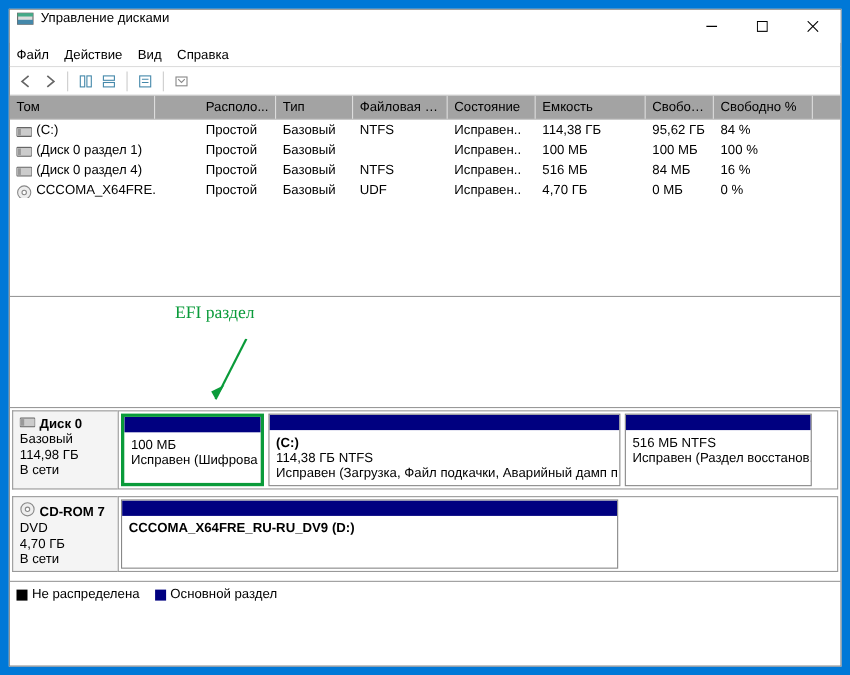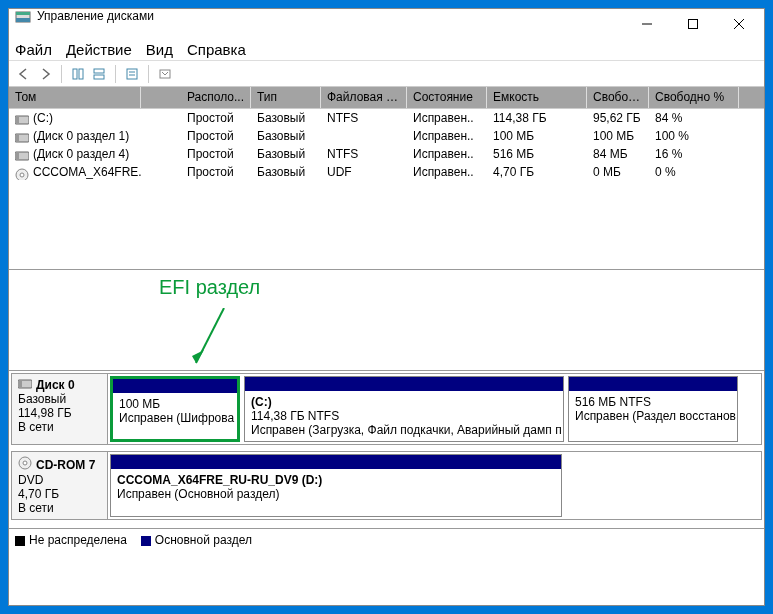--- a/index.html
+++ b/index.html
@@ -4,35 +4,35 @@
 <style>
 * { box-sizing: border-box; margin: 0; padding: 0; }
 body { font-family: "Segoe UI", Tahoma, sans-serif; font-size: 12px; background: #0078d7; padding: 8px; width: 773px; height: 614px; }
 .window { background: #fff; border: 1px solid #888; width: 100%; height: 100%; display: flex; flex-direction: column; position: relative; }
 .titlebar { display: flex; align-items: flex-start; height: 30px; padding: 0 2px 0 6px; background: #fff; }
 .titlebar .app-icon { width: 16px; height: 16px; margin-right: 6px; }
 .titlebar .title { flex: 1; font-size: 12px; }
 .win-buttons { display: flex; }
 .win-btn { width: 46px; height: 30px; display: flex; align-items: center; justify-content: center; font-size: 14px; }
 .menubar { display: flex; padding: 2px 6px; gap: 14px; border-bottom: 1px solid #ddd; height: 22px; align-items: center; }
-.menu-item { font-size: 15px; cursor: default; }
+.menu-item { font-size: 12px; cursor: default; }
 .toolbar { display: flex; align-items: center; height: 26px; padding: 0 6px; gap: 3px; border-bottom: 1px solid #ccc; }
 .tb-sep { width: 1px; height: 18px; background: #ccc; margin: 0 4px; }
 .tb-btn { width: 18px; height: 18px; display: flex; align-items: center; justify-content: center; }
 
 .list-pane { border-bottom: 1px solid #999; }
 .list-header { display: flex; background: #a3a3a3; border-bottom: 1px solid #ccc; height: 22px; }
 .list-header .col { border-right: 1px solid #ddd; padding: 3px 6px; font-size: 12px; overflow: hidden; white-space: nowrap; text-overflow: ellipsis; position: relative; }
 .list-body { height: 160px; overflow: hidden; }
 .list-row { display: flex; height: 18px; align-items: center; }
 .list-row .cell { padding: 1px 6px; font-size: 12px; overflow: hidden; white-space: nowrap; }
 .vol-icon { width: 14px; height: 10px; margin-right: 4px; display: inline-block; vertical-align: middle; }
 
 .annot-area { position: relative; height: 100px; }
-.annot-label { position: absolute; left: 150px; top: 6px; color: #0a9b3a; font-size: 20px; font-weight: 400; }
+.annot-label { position: absolute; left: 150px; top: 6px; color: #0a9b3a; font-size: 16px; font-weight: 400; font-family: Liberation Serif, serif; }
 .annot-arrow { position: absolute; left: 175px; top: 38px; }
 
 .disk-pane { border-top: 1px solid #999; padding: 2px; overflow: hidden; }
 .disk-row { display: flex; margin-bottom: 6px; }
 .disk-info { width: 96px; padding: 4px 6px; border: 1px solid #999; border-right: none; background: #f4f4f4; font-size: 12px; }
 .disk-info .disk-name { font-weight: bold; }
 .disk-layout { flex: 1; display: flex; border: 1px solid #999; }
 .partition { border: 1px solid #888; margin: 2px; display: flex; flex-direction: column; overflow: hidden; }
 .part-header { height: 14px; background: #000080; }
 .part-body { padding: 4px 6px; font-size: 12px; flex: 1; white-space: nowrap; overflow: hidden; }
@@ -258,21 +258,20 @@
           </div>
           <div>DVD</div>
           <div>4,70 ГБ</div>
           <div>В сети</div>
         </div>
         <div class="disk-layout">
           <div class="partition" style="width:452px">
             <div class="part-header"></div>
             <div class="part-body">
               <div class="p-name">CCCOMA_X64FRE_RU-RU_DV9 (D:)</div>
-              <div>Исправен (Основной раздел)</div>
             </div>
           </div>
         </div>
       </div>
     </div>
 
   <div class="legend">
     <span><span class="legend-sw sw-black"></span><span>Не распределена</span></span>
     <span><span class="legend-sw sw-navy"></span><span>Основной раздел</span></span>
   </div>

